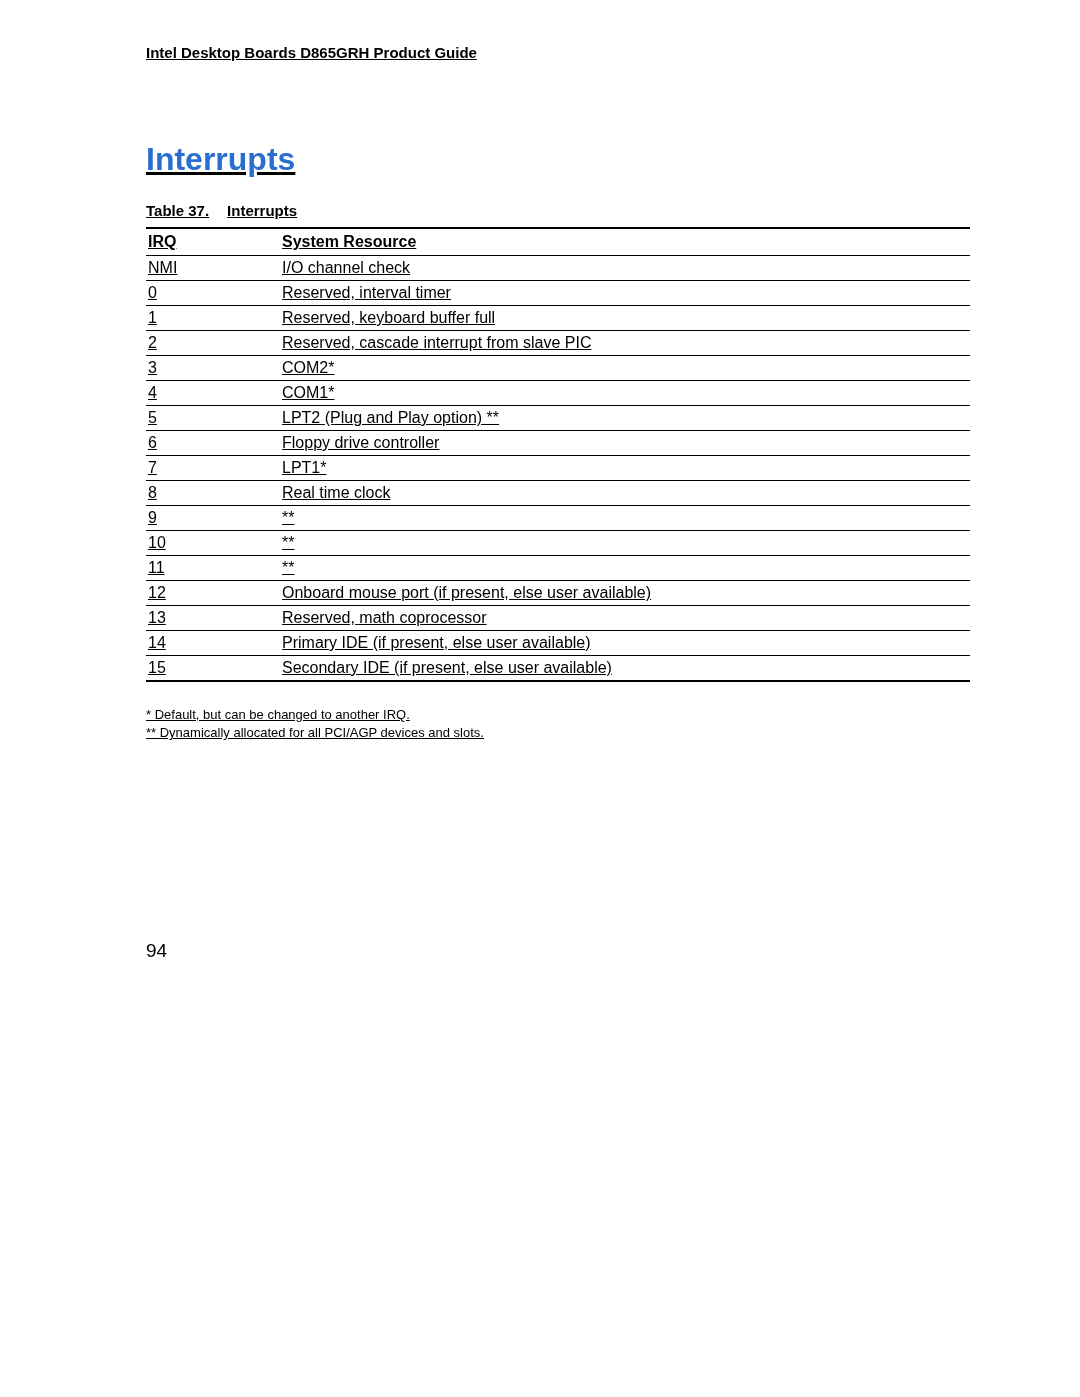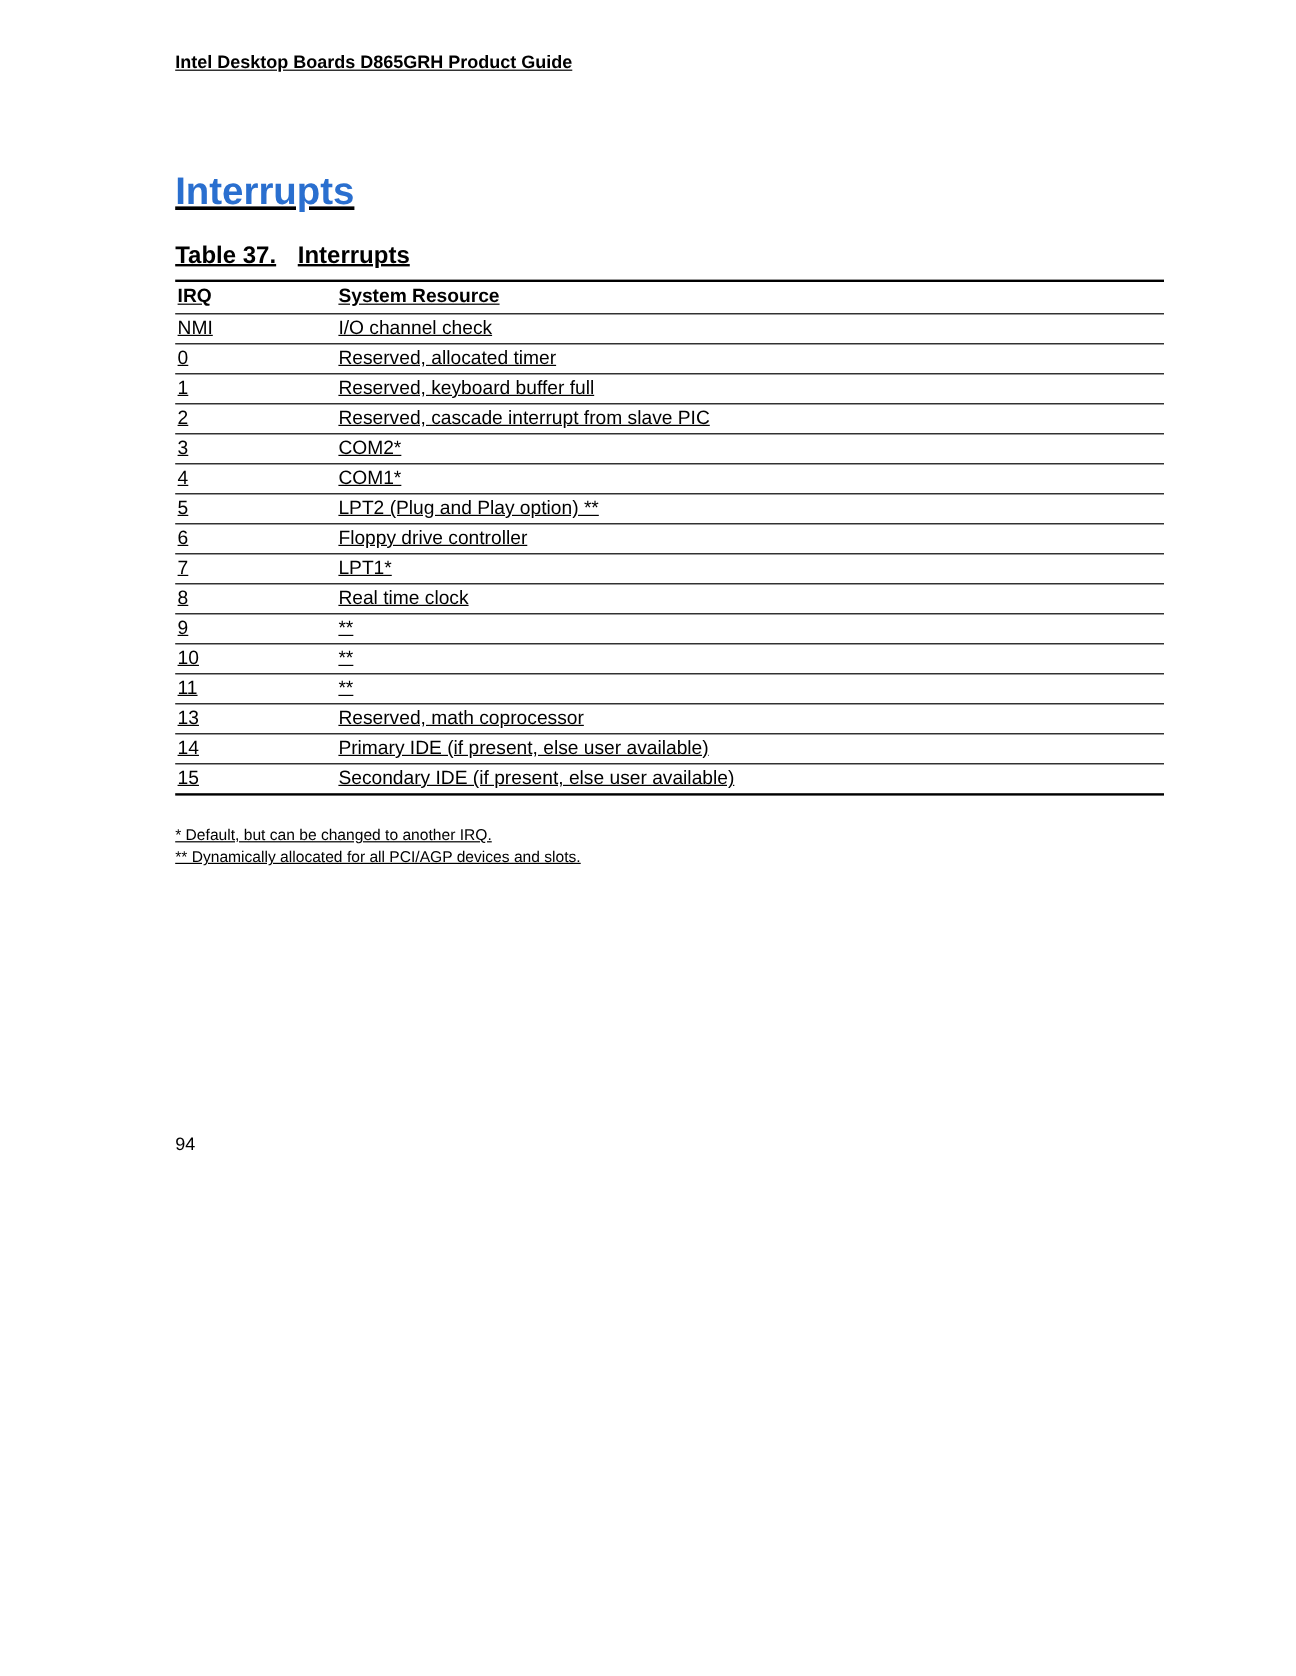--- a/index.html
+++ b/index.html
@@ -25,21 +25,21 @@
     font-weight: bold;
   }
   .section-heading {
     font-size: 32px;
     font-weight: bold;
     color: #2a6fcf;
     margin-top: 80px;
     margin-bottom: 24px;
   }
   .table-caption {
-    font-size: 20px;
+    font-size: 15px;
     font-weight: bold;
     margin-bottom: 8px;
   }
   .table-caption .num {
     margin-right: 18px;
   }
   table.irq {
     width: 100%;
     border-collapse: collapse;
     font-size: 16px;
@@ -65,21 +65,21 @@
   }
   .footnotes {
     margin-top: 24px;
     font-size: 13px;
     line-height: 1.4;
   }
   .page-number {
     position: absolute;
     left: 146px;
     bottom: 56px;
-    font-size: 15px;
+    font-size: 19px;
   }
 </style>
 </head>
 <body>
 
 <div class="page">
 
   <div class="running-header">Intel Desktop Boards D865GRH Product Guide</div>
 
   <div class="section-heading">Interrupts</div>
@@ -95,21 +95,21 @@
         <th>System Resource</th>
       </tr>
     </thead>
     <tbody>
       <tr>
         <td>NMI</td>
         <td>I/O channel check</td>
       </tr>
       <tr>
         <td>0</td>
-        <td>Reserved, allocated timer</td>
+        <td>Reserved, interval timer</td>
       </tr>
       <tr>
         <td>1</td>
         <td>Reserved, keyboard buffer full</td>
       </tr>
       <tr>
         <td>2</td>
         <td>Reserved, cascade interrupt from slave PIC</td>
       </tr>
       <tr>
@@ -142,20 +142,24 @@
       </tr>
       <tr>
         <td>10</td>
         <td>**</td>
       </tr>
       <tr>
         <td>11</td>
         <td>**</td>
       </tr>
       <tr>
+        <td>12</td>
+        <td>Onboard mouse port (if present, else user available)</td>
+      </tr>
+      <tr>
         <td>13</td>
         <td>Reserved, math coprocessor</td>
       </tr>
       <tr>
         <td>14</td>
         <td>Primary IDE (if present, else user available)</td>
       </tr>
       <tr>
         <td>15</td>
         <td>Secondary IDE (if present, else user available)</td>

